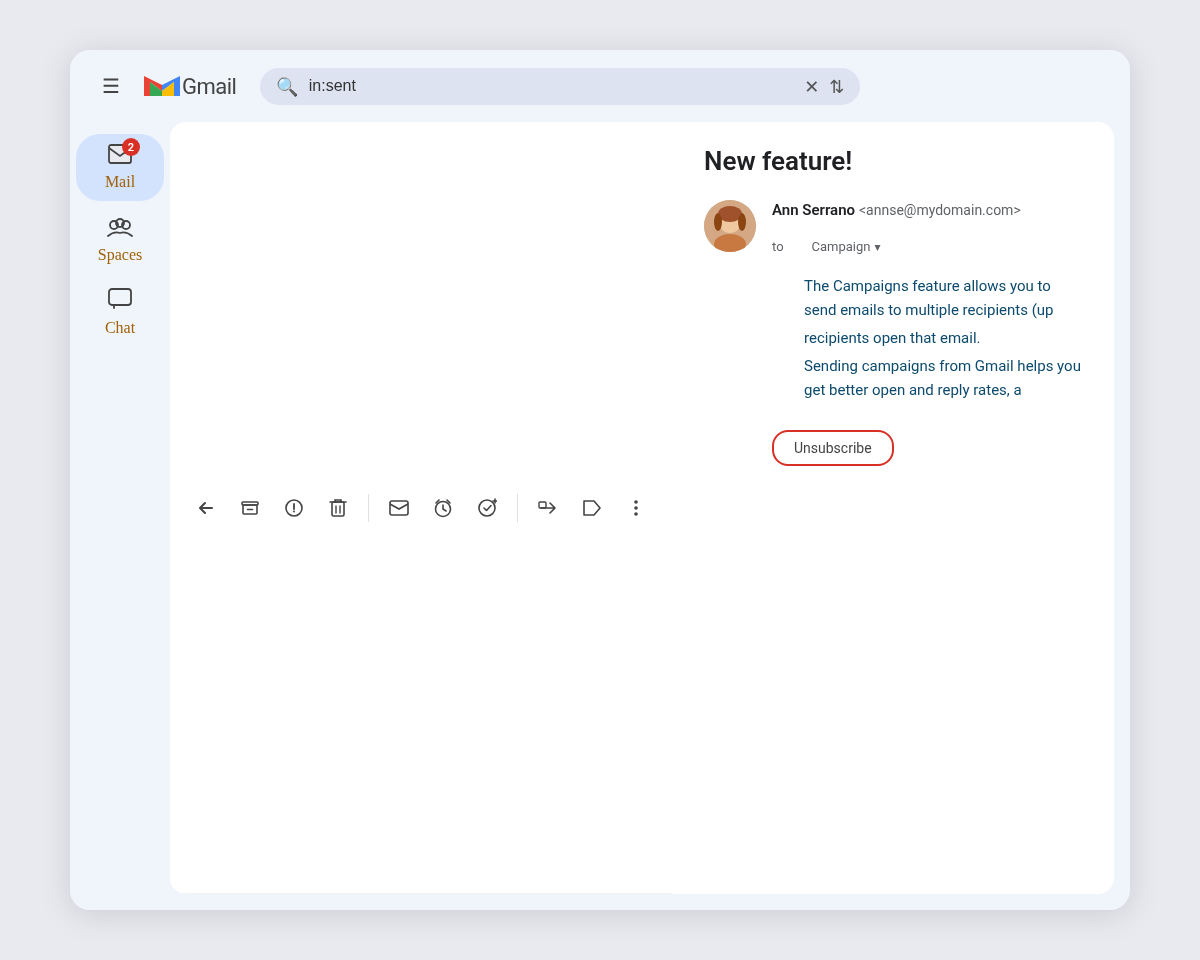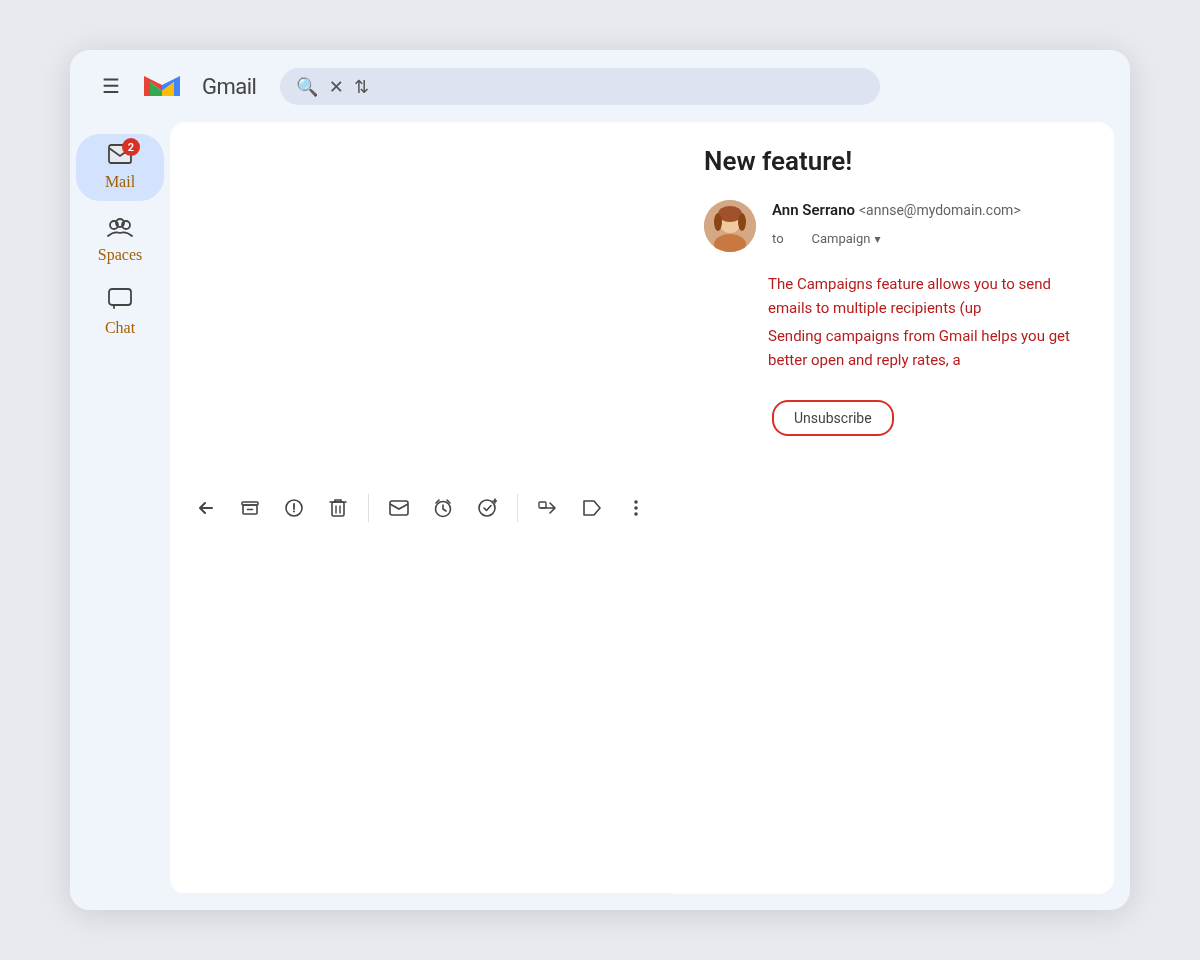--- a/index.html
+++ b/index.html
@@ -33,21 +33,21 @@
       cursor: pointer;
       padding: 8px;
       border-radius: 50%;
       display: flex; align-items: center; justify-content: center;
       font-size: 20px;
       color: #444;
     }
     .logo-area {
       display: flex;
       align-items: center;
-      gap: 22px;
+      gap: 2px;
       margin-right: 8px;
     }
     .gmail-label {
       font-size: 22px;
       color: #444;
       font-weight: 400;
       letter-spacing: -0.5px;
     }
     .search-bar {
       flex: 1;
@@ -200,21 +200,21 @@
       align-items: center;
       justify-content: center;
     }
     .avatar svg {
       width: 100%;
       height: 100%;
     }
     .sender-info {
       display: flex;
       flex-direction: column;
-      gap: 12px;
+      gap: 20px;
     }
     .sender-name {
       font-size: 15px;
       font-weight: 600;
       color: #202124;
     }
     .sender-email {
       font-size: 14px;
       font-weight: 400;
       color: #5f6368;
@@ -230,23 +230,23 @@
     .to-line .campaign {
       color: #5f6368;
       margin-left: 24px;
     }
     .chevron-icon {
       font-size: 12px;
       color: #5f6368;
     }
     .email-body {
       font-size: 15px;
-      color: #b91c1c;
+      color: #0c4a6e;
       line-height: 1.6;
-      margin-left: 64px;
+      margin-left: 100px;
       margin-bottom: 28px;
     }
     .email-body p {
       margin-bottom: 4px;
     }
     .unsubscribe-btn {
       margin-left: 68px;
       padding: 8px 20px;
       border: 2.5px solid #d93025;
       border-radius: 16px;
@@ -280,20 +280,21 @@
 
     <polygon points="30,24 18,24 18,19 30,10" fill="#FBBC04"></polygon>
 
     <polygon points="0,4 6,4 18,13 30,4 36,4 18,19" fill="#C5221F" opacity="0.0"></polygon>
   </g>
 </svg>
         <span class="gmail-label">Gmail</span>
     </div>
     <div class="search-bar">
       <span class="search-icon">🔍</span>
+      <input type="text" value="in:sent" style="">
       <span class="clear-icon">✕</span>
       <span class="filter-icon">⇅</span>
     </div>
   </div>
 
   <div class="main">
 
     <div class="sidebar">
 
       <div class="sidebar-item active">
@@ -437,20 +438,21 @@
             <div class="to-line">
               <span>to</span>
               <span class="campaign">Campaign</span>
               <span class="chevron-icon">▾</span>
             </div>
           </div>
         </div>
 
         <div class="email-body">
           <p>The Campaigns feature allows you to send emails to multiple recipients (up</p>
+          <p>recipients open that email.</p>
           <p>Sending campaigns from Gmail helps you get better open and reply rates, a</p>
         </div>
 
         <button class="unsubscribe-btn">Unsubscribe</button>
       </div>
     </div>
   </div>
 </div>
 
 </body></html>

